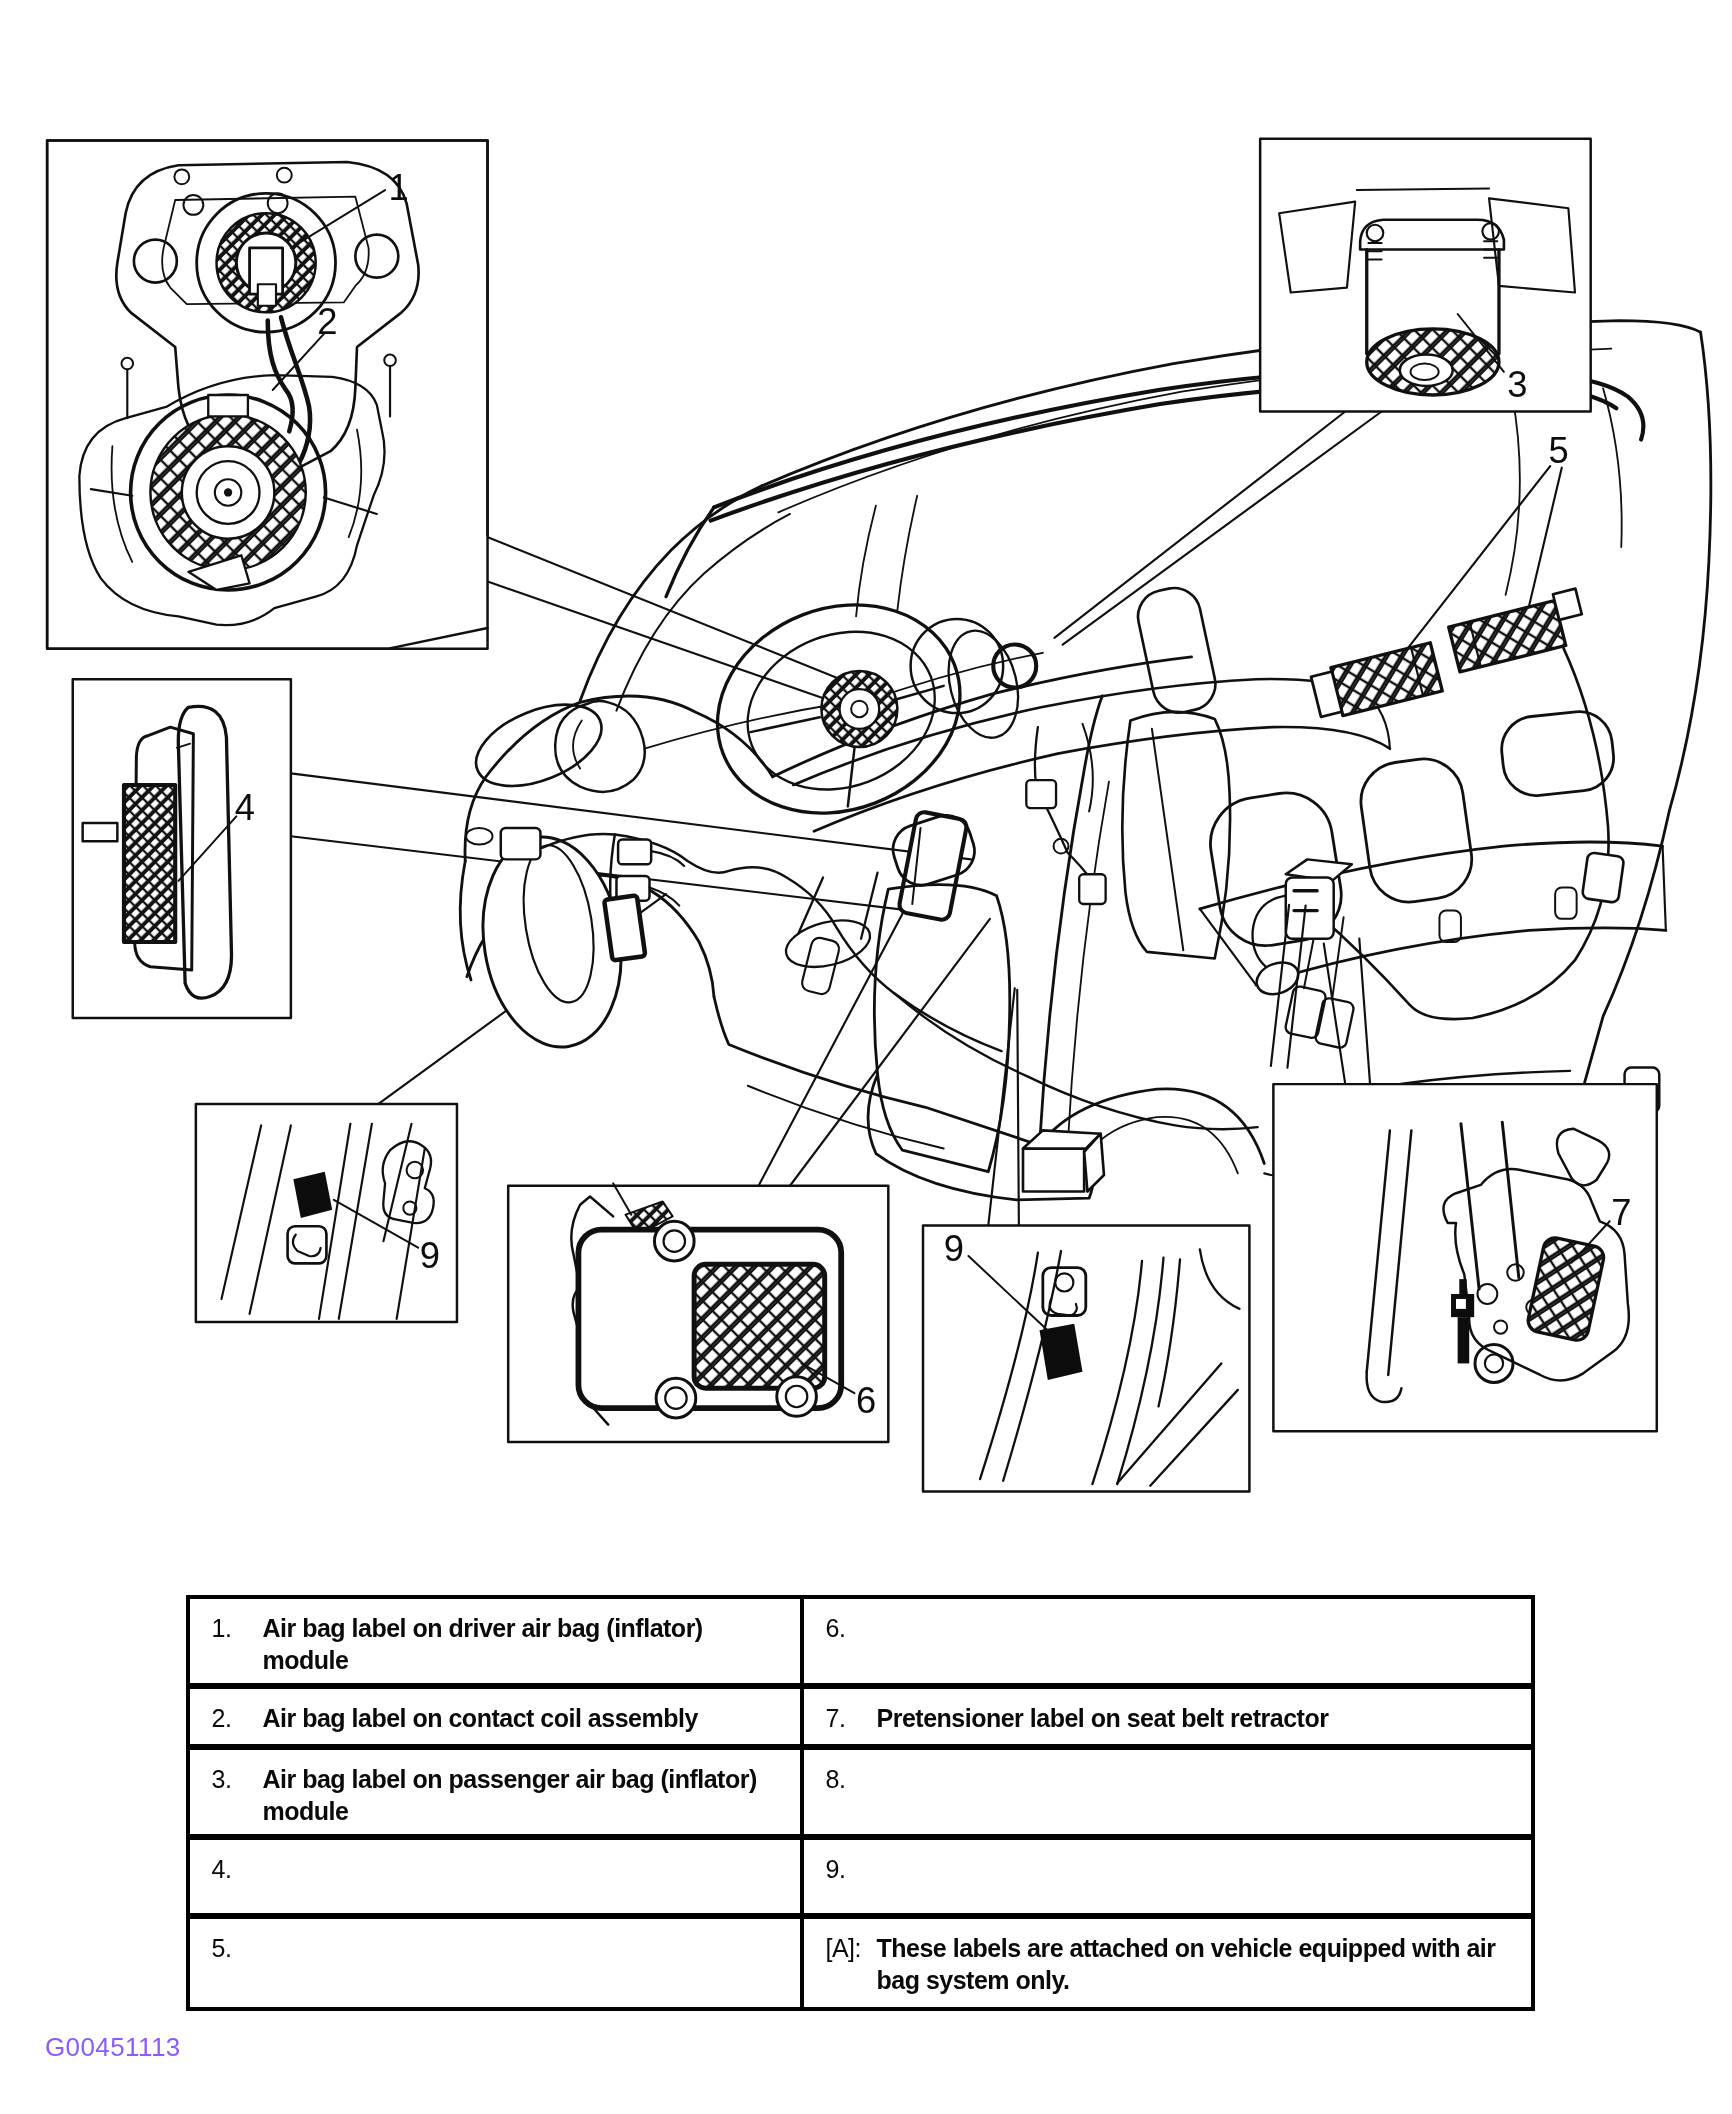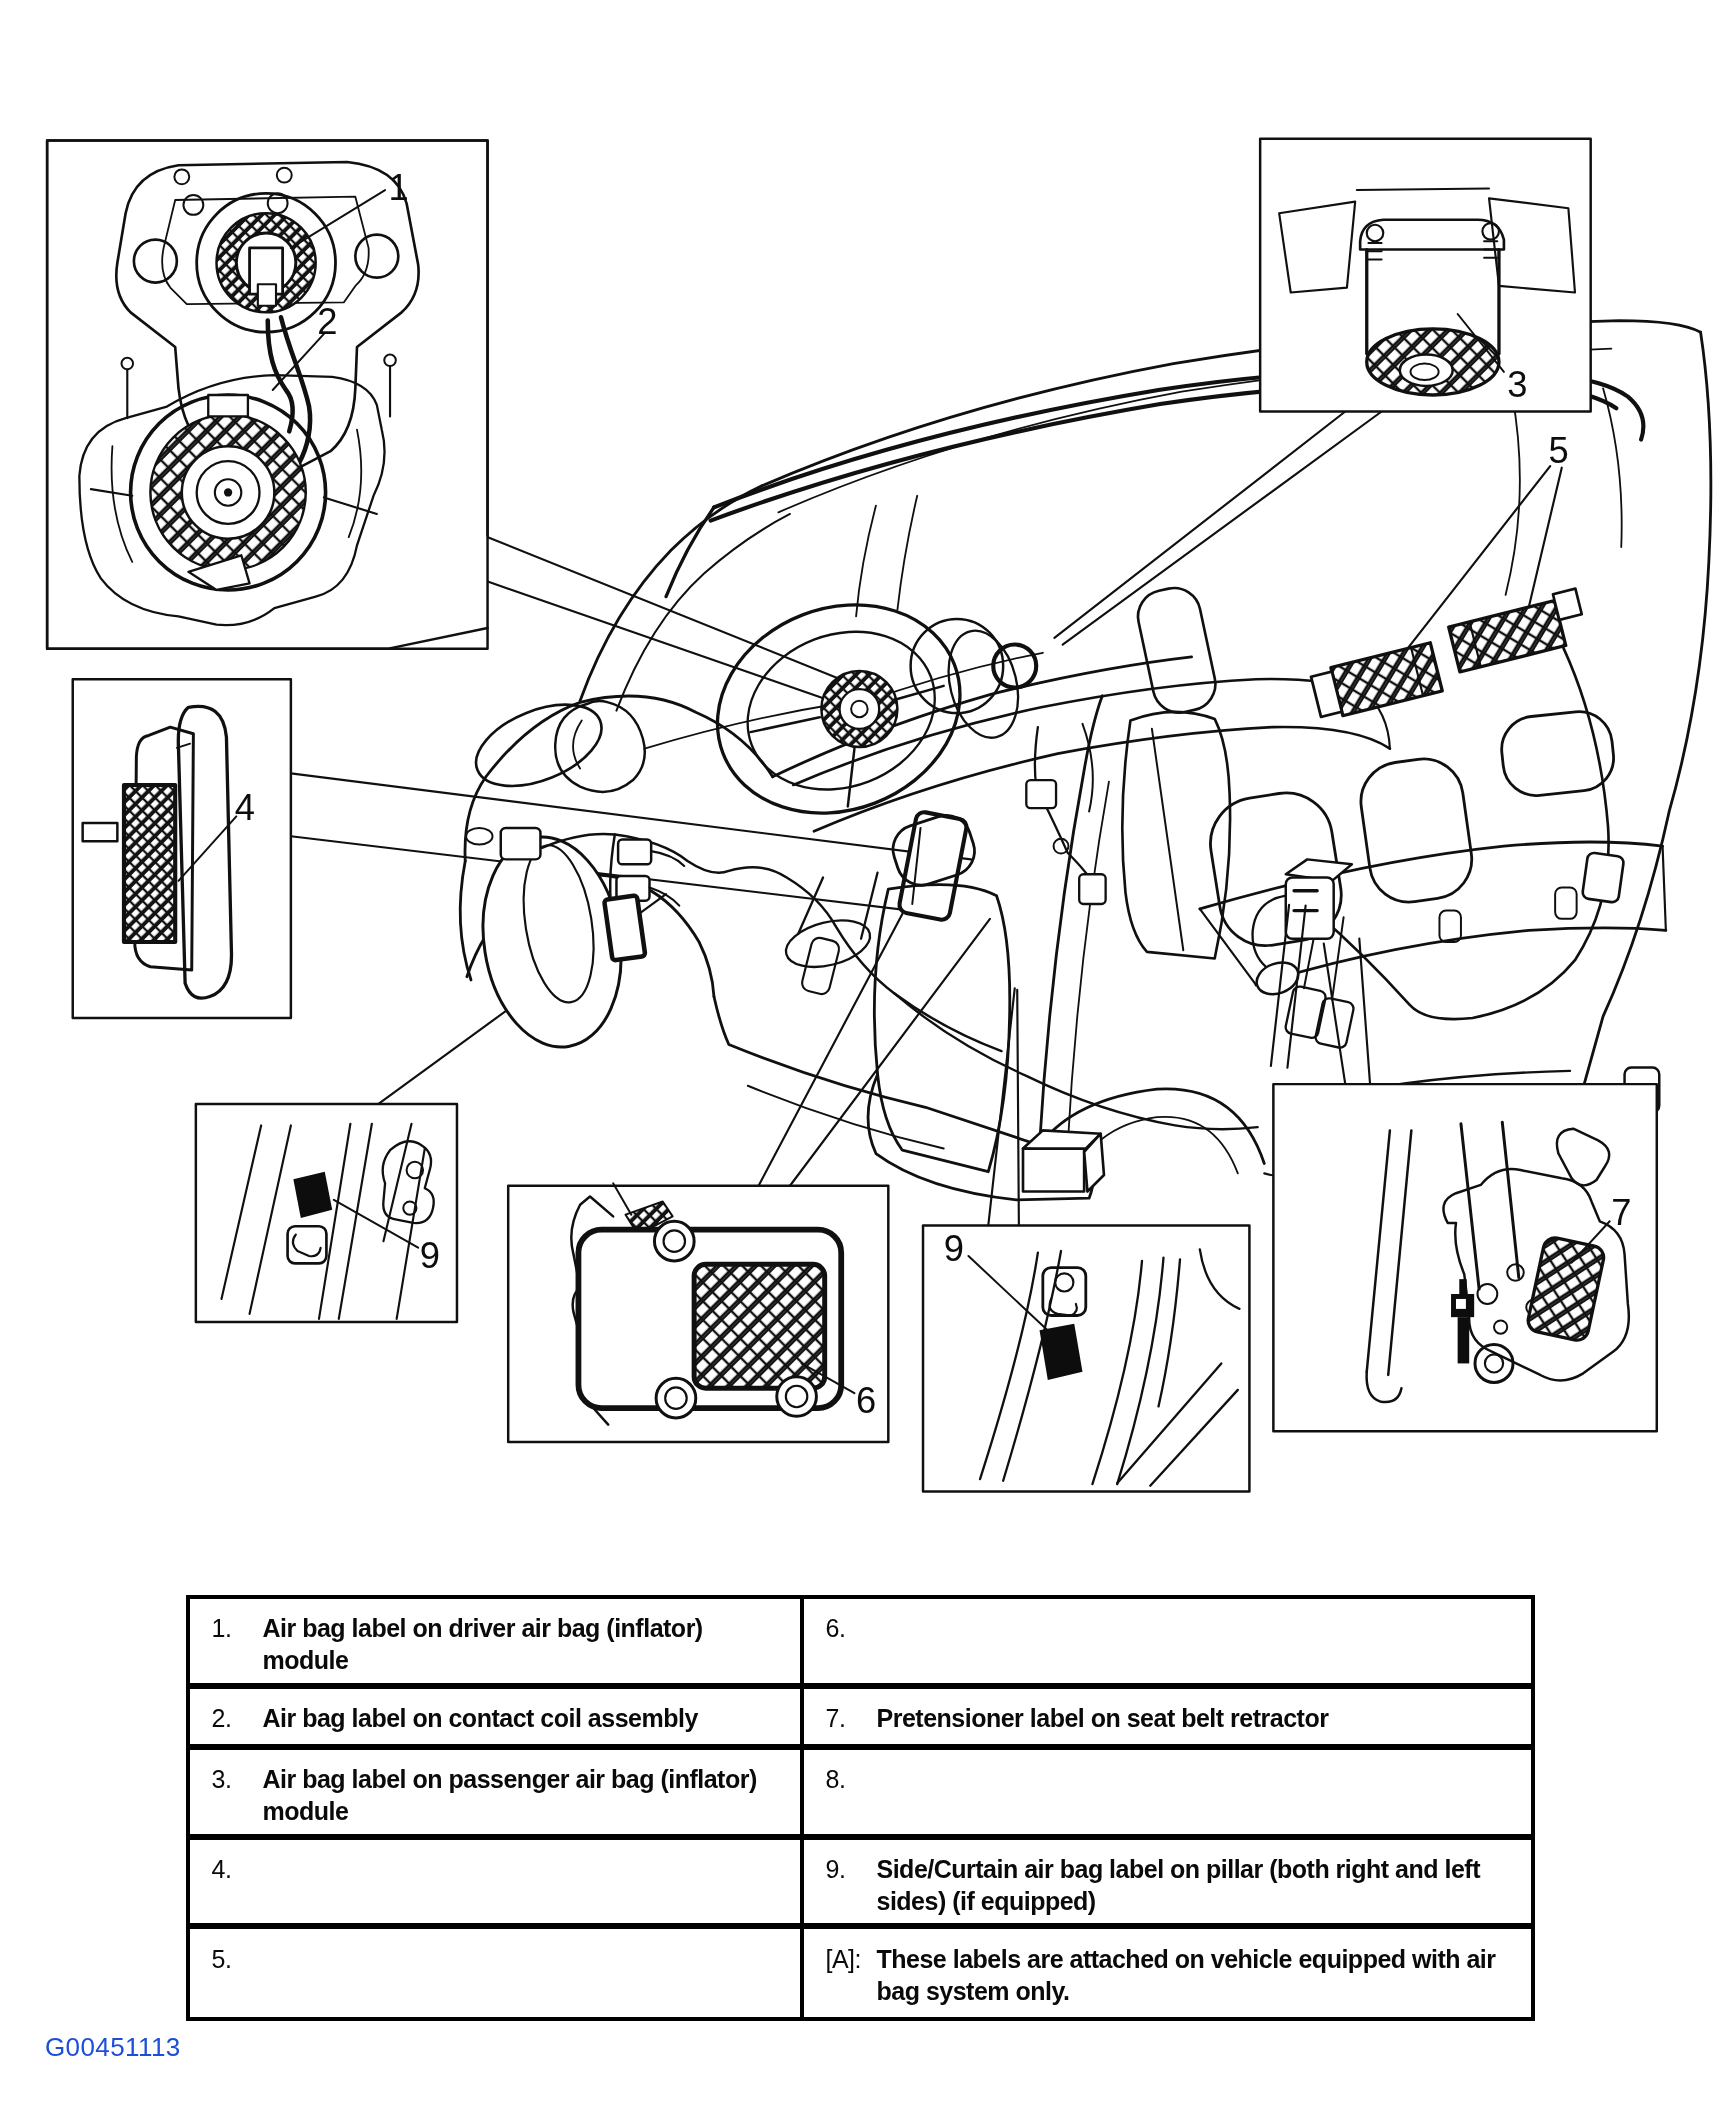--- a/index.html
+++ b/index.html
@@ -26,21 +26,21 @@
     padding:13.2px 16.5px 6.6px 21.5px;
     font-size:25px;line-height:32px;letter-spacing:-0.5px;color:#0a0a0a;
   }
   .legend-cell.right{border-left:4.1px solid #000;}
   .legend-num{flex:0 0 51px;white-space:nowrap;}
   .legend-text{flex:1 1 auto;font-weight:bold;}
   .rh1{min-height:74px;} .rh2{min-height:55px;} .rh3{min-height:83px;}
   .rh4{min-height:73px;} .rh5{min-height:88px;}
   .figure-id{
     position:absolute;left:45px;top:2032px;
-    font-size:26px;letter-spacing:0.4px;color:#1d4ed8;
+    font-size:26px;letter-spacing:0.4px;color:#8b5cf6;
   }
 </style>
 </head>
 <body>
 
 <div class="page">
 
 <svg class="diagram" viewBox="0 0 2096 1900" fill="none" stroke="#101010" stroke-width="3" stroke-linecap="round" stroke-linejoin="round">
   <defs>
     <pattern id="hatch" patternUnits="userSpaceOnUse" width="16" height="16" patternTransform="rotate(45)">
@@ -433,21 +433,20 @@
       <div class="legend-cell right rh3">
         <span class="legend-num">8.</span>
       </div>
     </div>
     <div class="legend-row">
       <div class="legend-cell rh4">
         <span class="legend-num">4.</span>
       </div>
       <div class="legend-cell right rh4">
         <span class="legend-num">9.</span>
-        <span class="legend-text">Side/Curtain air bag label on pillar (both right and left sides) (if equipped)</span>
       </div>
     </div>
     <div class="legend-row">
       <div class="legend-cell rh5">
         <span class="legend-num">5.</span>
       </div>
       <div class="legend-cell right rh5">
         <span class="legend-num">[A]:</span>
         <span class="legend-text">These labels are attached on vehicle equipped with air bag system only.</span>
       </div>

